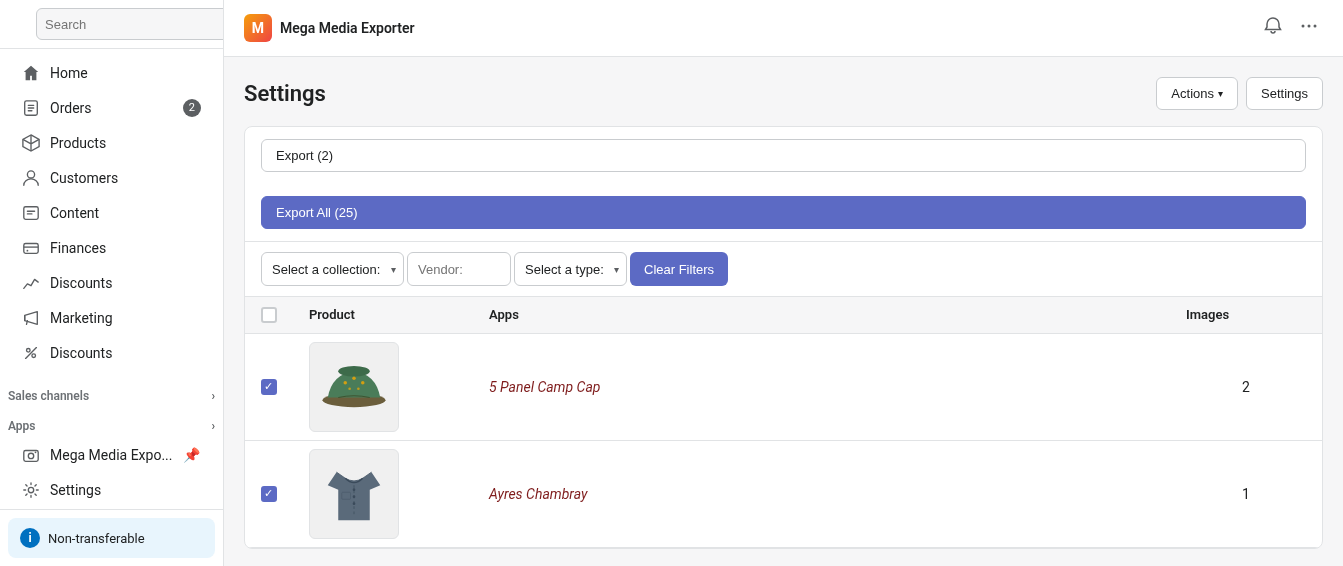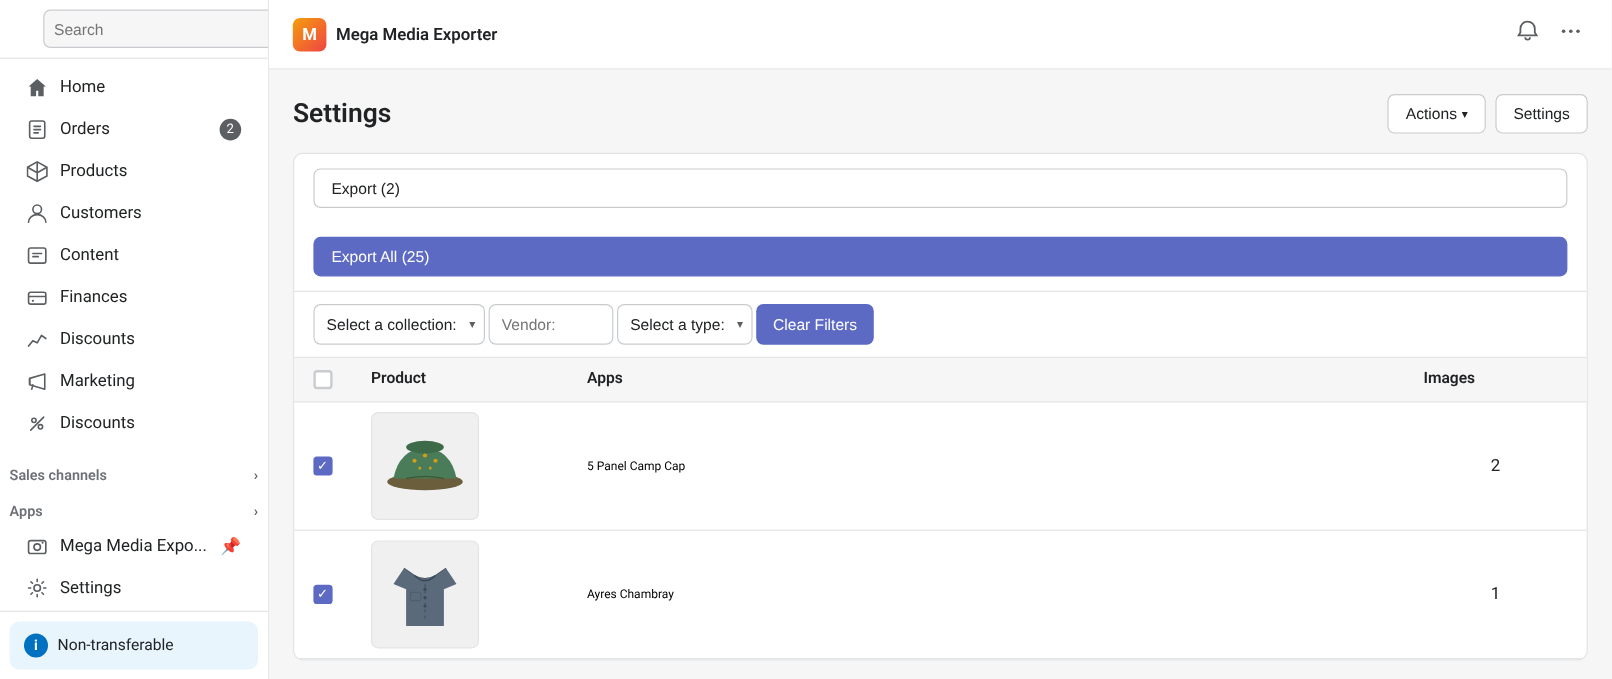--- a/index.html
+++ b/index.html
@@ -304,23 +304,24 @@
       border: 1px solid #e1e3e5;
       border-radius: 6px;
       overflow: hidden;
       background: #f0f0f0;
       display: flex;
       align-items: center;
       justify-content: center;
     }
 
     .product-title-link {
-      color: #000000;
+      color: #7f1d1d;
       text-decoration: none;
-      font-size: 10px;
+      font-size: 14px;
+      font-style: italic;
     }
 
     .images-count {
       font-size: 14px;
       color: #202223;
       text-align: center;
     }
 
     
     .sidebar::-webkit-scrollbar { width: 6px; }

